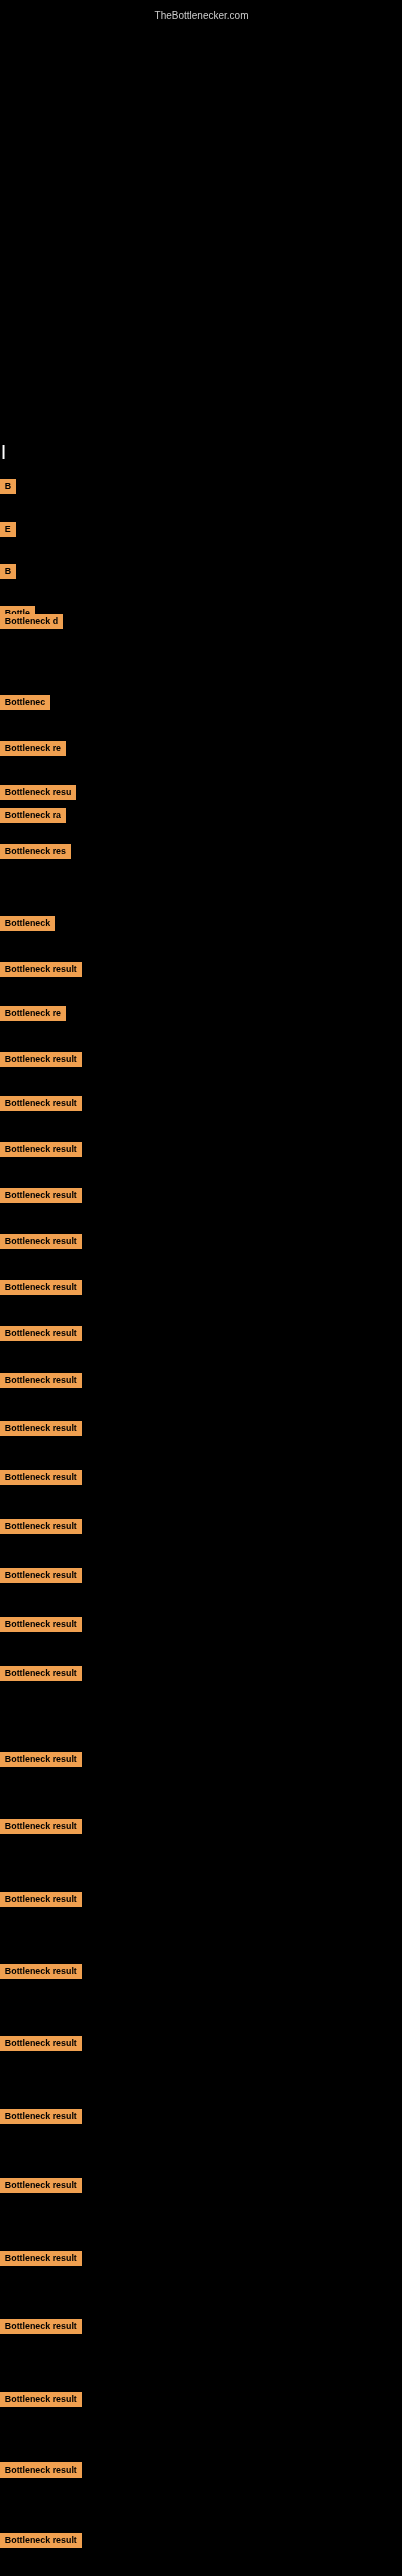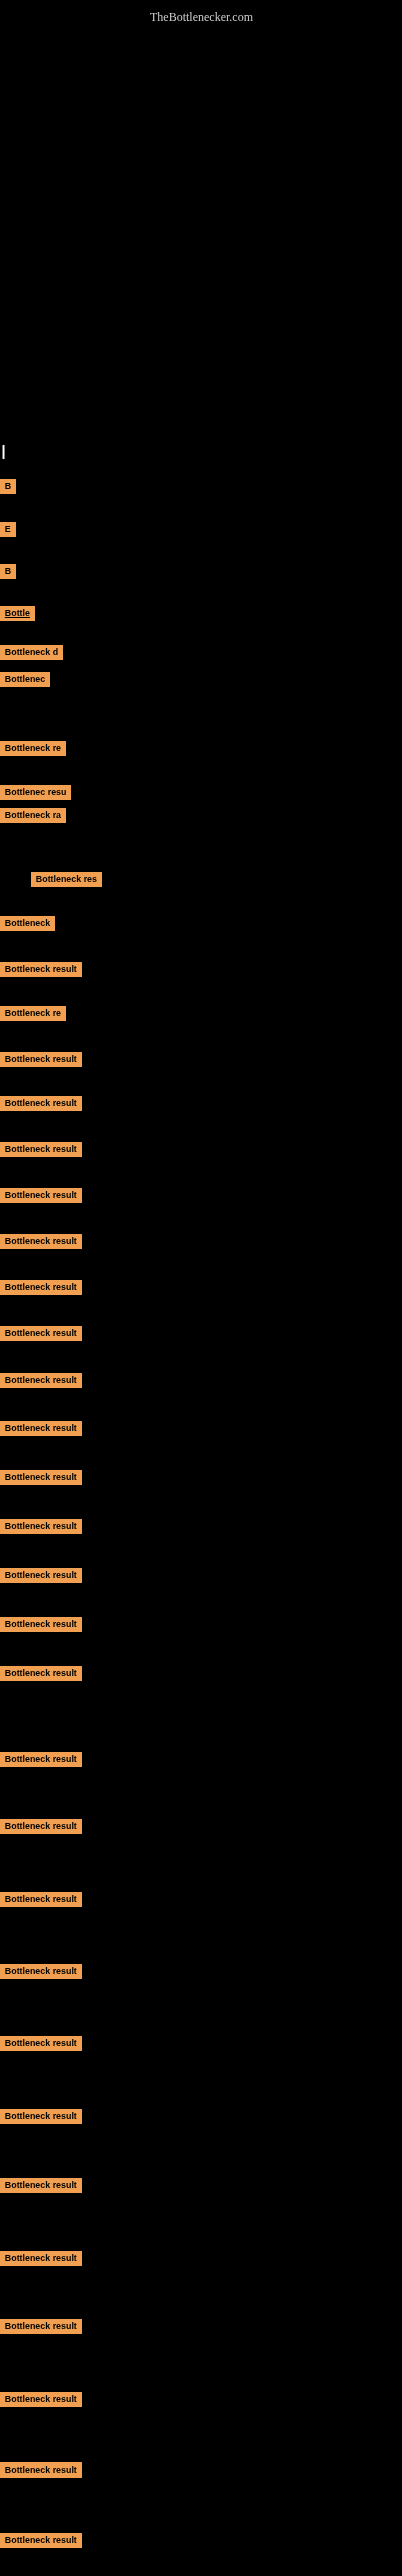--- a/index.html
+++ b/index.html
@@ -12,28 +12,27 @@
       background-color: #000000;
       width: 403px;
       min-height: 2576px;
       font-family: Arial, sans-serif;
       position: relative;
       overflow-x: hidden;
     }
 
     .site-title {
       color: #cccccc;
-      font-size: 12px;
+      font-size: 10px;
       text-align: center;
       padding: 6.4px 0;
       position: absolute;
       top: 4px;
       left: 0;
       right: 0;
-      font-family: Liberation Serif, serif;
     }
 
     .bottleneck-label {
       background-color: #f0a050;
       color: #000000;
       font-size: 8.9px;
       font-weight: bold;
       padding: 2.4px 4.8px;
       display: inline-block;
       position: absolute;
@@ -55,26 +54,26 @@
 
 <div class="site-title">TheBottlenecker.com</div>
 
 <div class="cursor-line" style="top: 443px;">|</div>
 
 <div id="labels-container">
     <div class="bottleneck-label" style="top: 479px; max-width: 34px;">B</div>
     <div class="bottleneck-label" style="top: 522px; max-width: 34px;">E</div>
     <div class="bottleneck-label" style="top: 564px; max-width: 34px;">B</div>
     <div class="bottleneck-label" style="top: 606px; max-width: 61px; text-decoration: underline;">Bottle</div>
-    <div class="bottleneck-label" style="top: 645px; max-width: 90px;">Bottleneck d</div>
-    <div class="bottleneck-label" style="top: 672px; max-width: 77px;">Bottlenec</div>
+    <div class="bottleneck-label" style="top: 614px; max-width: 90px;">Bottleneck d</div>
+    <div class="bottleneck-label" style="top: 695px; max-width: 77px;">Bottlenec</div>
     <div class="bottleneck-label" style="top: 741px; max-width: 97px;">Bottleneck re</div>
-    <div class="bottleneck-label" style="top: 785px; max-width: 109px;">Bottlenec resu</div>
+    <div class="bottleneck-label" style="top: 785px; max-width: 109px;">Bottleneck resu</div>
     <div class="bottleneck-label" style="top: 808px; max-width: 97px;">Bottleneck ra</div>
-    <div class="bottleneck-label" style="top: 872px; max-width: 103px; margin-left: 31px;">Bottleneck res</div>
+    <div class="bottleneck-label" style="top: 844px; max-width: 103px;">Bottleneck res</div>
     <div class="bottleneck-label" style="top: 916px; max-width: 82px;">Bottleneck</div>
     <div class="bottleneck-label" style="top: 962px; max-width: 121px;">Bottleneck result</div>
     <div class="bottleneck-label" style="top: 1006px; max-width: 97px;">Bottleneck re</div>
     <div class="bottleneck-label" style="top: 1052px; max-width: 121px;">Bottleneck result</div>
     <div class="bottleneck-label" style="top: 1096px; max-width: 121px;">Bottleneck result</div>
     <div class="bottleneck-label" style="top: 1142px; max-width: 129px;">Bottleneck result</div>
     <div class="bottleneck-label" style="top: 1188px; max-width: 129px;">Bottleneck result</div>
     <div class="bottleneck-label" style="top: 1234px; max-width: 129px;">Bottleneck result</div>
     <div class="bottleneck-label" style="top: 1280px; max-width: 129px;">Bottleneck result</div>
     <div class="bottleneck-label" style="top: 1326px; max-width: 129px;">Bottleneck result</div>

